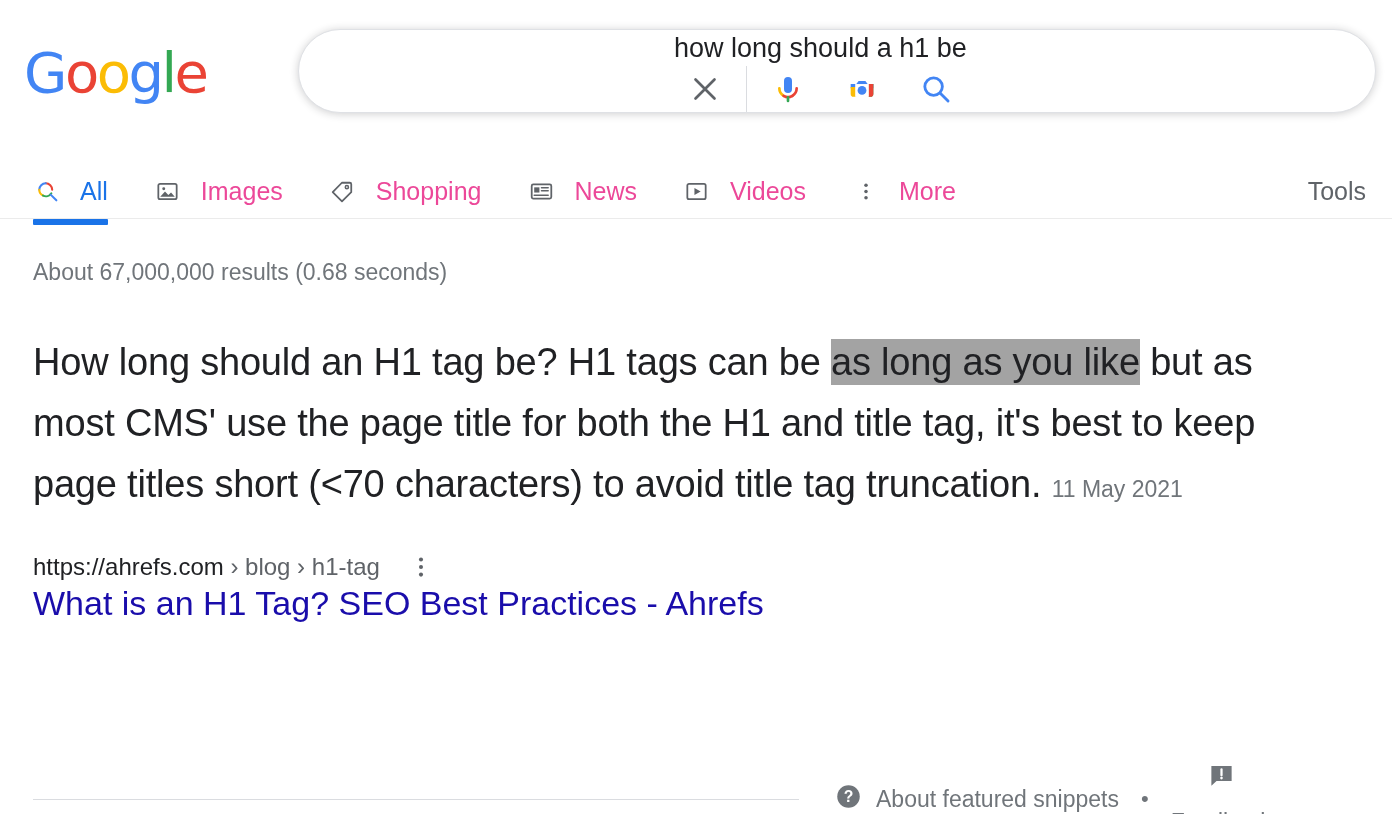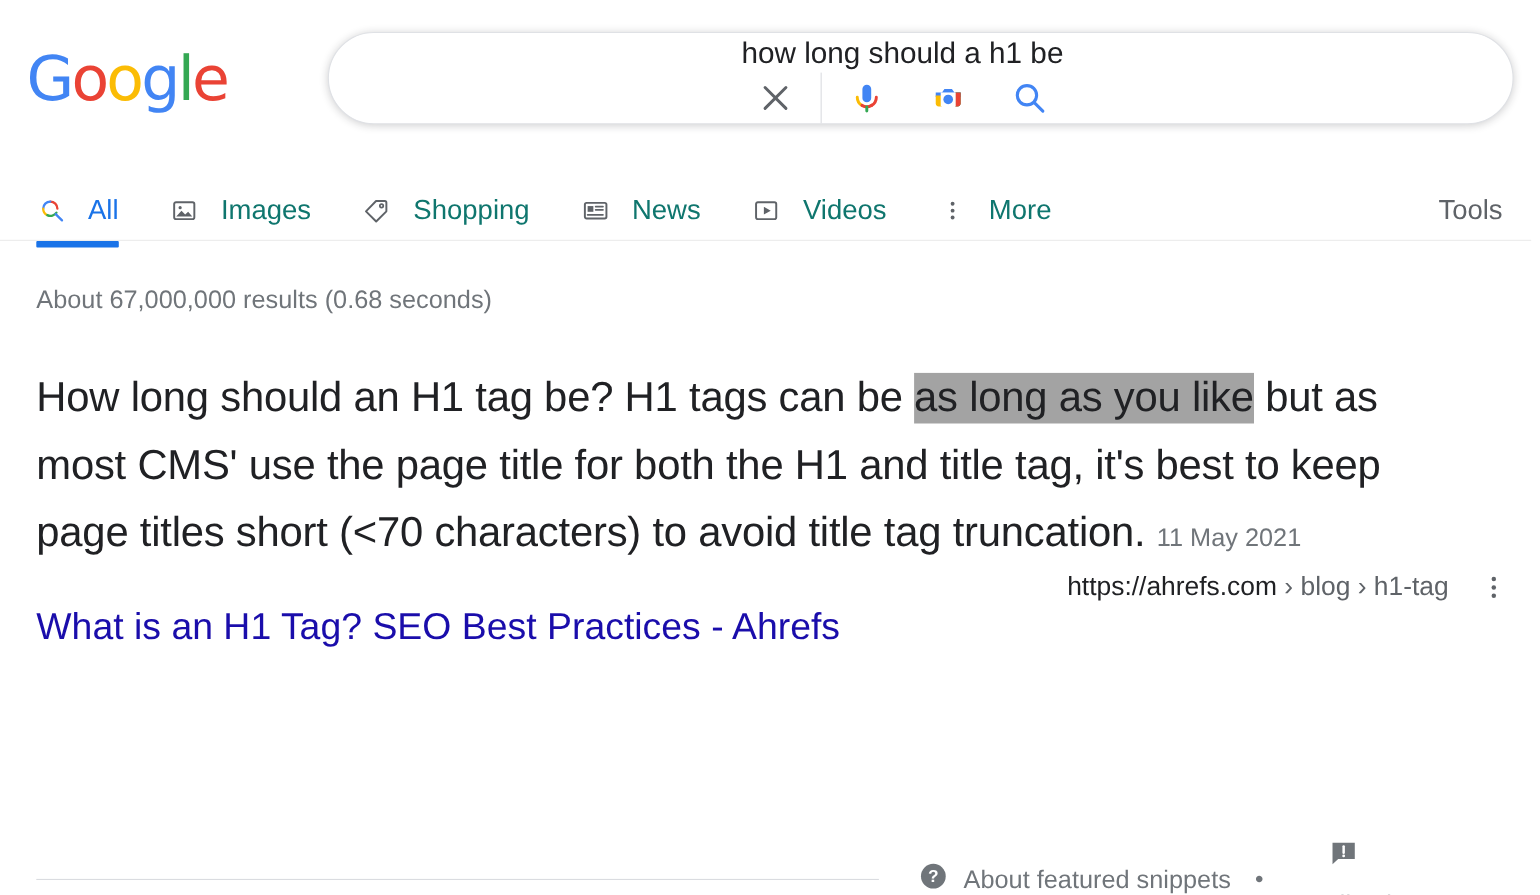--- a/index.html
+++ b/index.html
@@ -61,21 +61,21 @@
   .nav {
     position: absolute; left: 0; top: 160px; width: 1400px; height: 80px;
   }
   .nav-inner { position: absolute; left: 33px; top: 0; display: flex; align-items: center; height: 62px; }
   .tab {
     display: flex; align-items: center; gap: 19px;
     margin-right: 46px; cursor: pointer; white-space: nowrap;
     height: 62px; position: relative;
   }
   .tab .tab-label {
-    font-size: 25px; color: #0f766e; line-height: 30px;
+    font-size: 25px; color: #ec4899; line-height: 30px;
   }
   .tab.active .tab-label { color: #1a73e8; }
   .tab .tab-ico { display:flex; align-items:center; justify-content:center; width: 28px; height: 28px; }
   .tab.active .underline {
     position: absolute; left: 0px; right: 0px; bottom: -3px; height: 6px;
     background: #1a73e8; border-radius: 1px;
   }
   .nav-line {
     position: absolute; left: 0; top: 58px; width: 1400px; height: 1px; background: #ebebeb;
   }
@@ -94,21 +94,21 @@
     font-size: 38px; line-height: 61px; color: #202124;
     letter-spacing: -0.2px;
     max-width: 1300px; margin: 0;
   }
   .snippet .hl { background: #a3a3a3; padding: 2px 0; }
   .snippet .snip-date {
     font-size: 23px; color: #70757a; letter-spacing: 0;
   }
 
   .src-line {
-    display: flex; align-items: center;  justify-content: flex-end;
+    display: flex; align-items: center; margin-top: 32px;
   }
   .src-url { font-size: 24px; line-height: 30px; color: #202124; }
   .src-url .crumb { color: #5f6368; }
   .src-menu {
     margin-left: 26px; width: 30px; height: 30px;
     display: flex; align-items: center; justify-content: center; cursor: pointer;
   }
 
   .result-title {
     display: block; 

